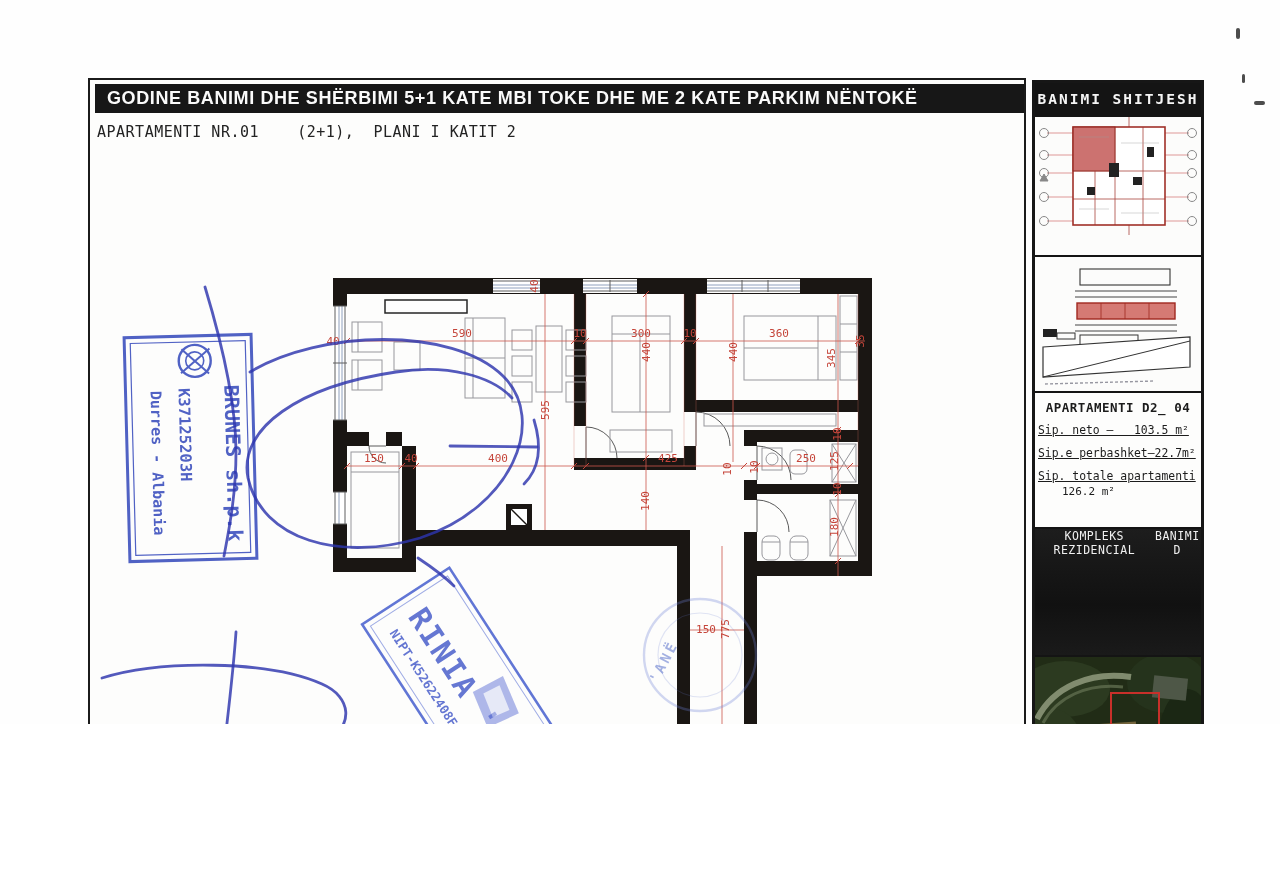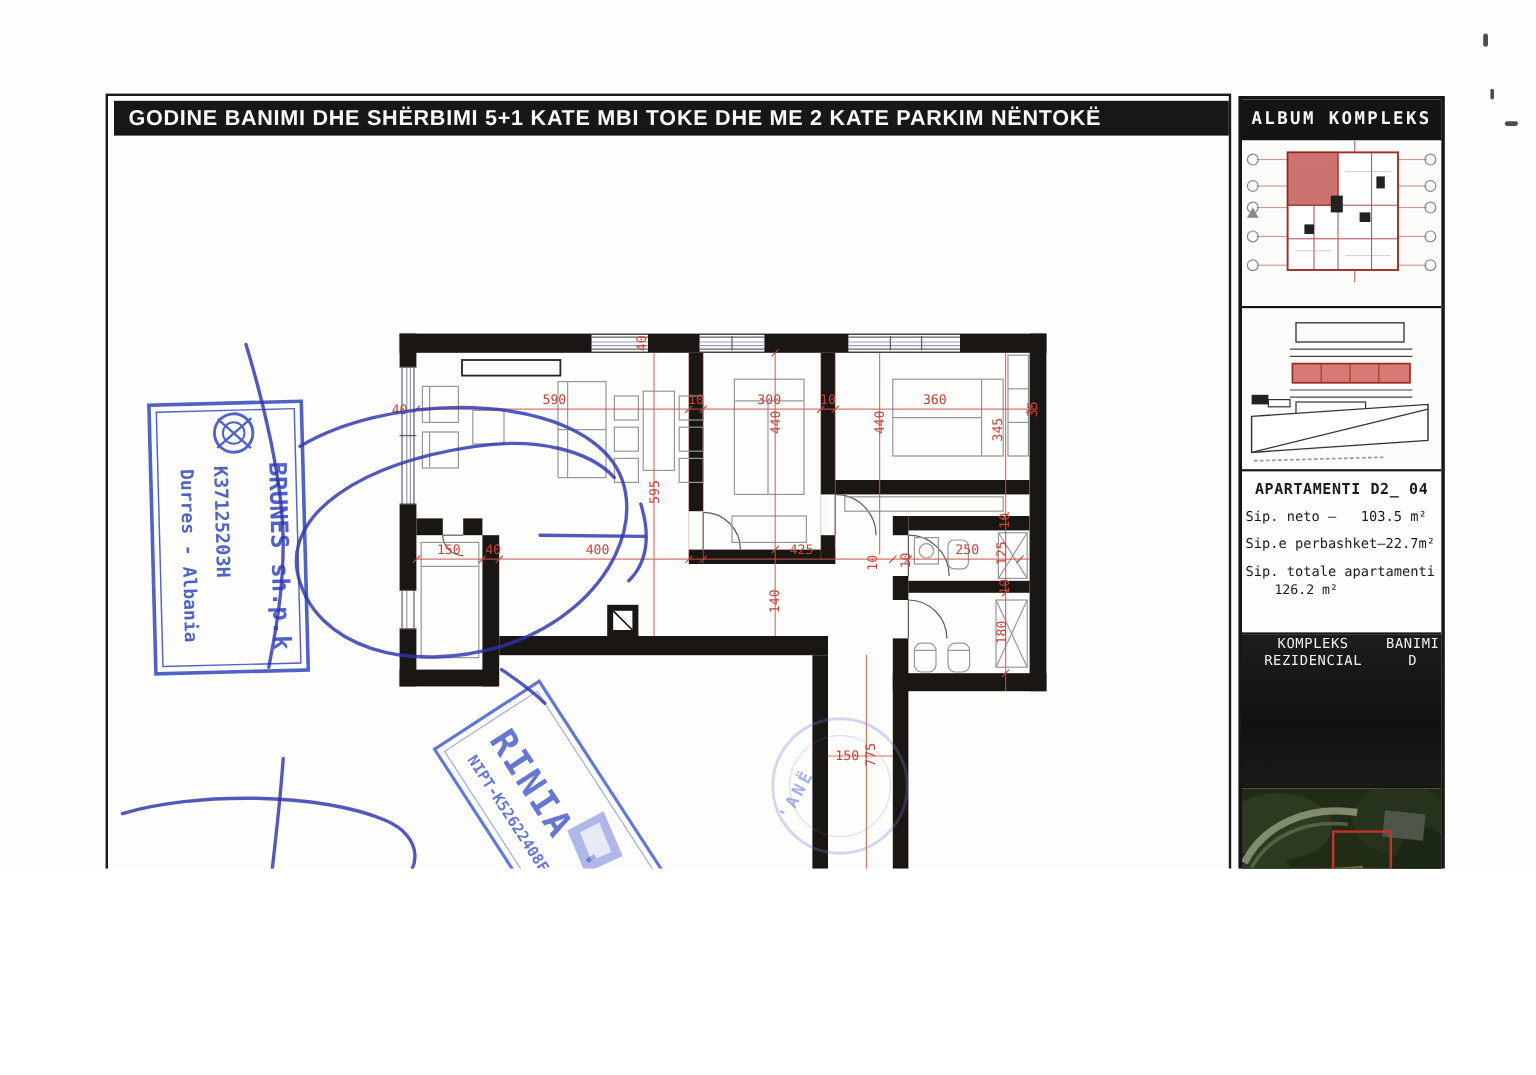--- a/index.html
+++ b/index.html
@@ -14,21 +14,21 @@
             font-family:"DejaVu Sans Mono",monospace;font-size:15px;letter-spacing:.5px;white-space:pre;}
   
   #sidebar{left:1032px;top:80px;width:172px;height:762px;border:3px solid #161616;box-sizing:border-box;background:#ffffff;}
   .sb-sec{width:166px;box-sizing:border-box;border-bottom:2px solid #141414;overflow:hidden;position:relative;}
   #sb-header{height:34px;background:#141414;color:#f5f5f5;font-family:"DejaVu Sans Mono",monospace;
              font-size:14.5px;font-weight:bold;letter-spacing:2px;text-align:center;line-height:32px;}
   #sb-siteplan{height:140px;background:#fcfcfb;}
   #sb-elev{height:136px;background:#fcfcfb;}
   #sb-info{height:136px;background:#fdfdfc;font-family:"DejaVu Sans Mono",monospace;color:#1c1c1c;padding:7px 3px 0 3px;}
   #sb-info .apt{font-size:12.5px;font-weight:bold;text-align:center;letter-spacing:.5px;margin-bottom:8px;}
-  #sb-info .ln{font-size:11.4px;margin:0 0 9px 0;white-space:pre;}
+  #sb-info .ln{font-size:11.4px;margin:0 0 9px 0;white-space:pre;text-decoration:underline;}
   #sb-info .ln2{font-size:11px;margin:-7px 0 0 24px;}
   #sb-black{height:128px;background:linear-gradient(180deg,#1d1d1d,#111 60%,#1a1a1a);color:#f0f0f0;
             font-family:"DejaVu Sans Mono",monospace;font-size:11.5px;letter-spacing:.5px;text-align:center;
             display:flex;flex-direction:row;justify-content:flex-end;padding-bottom:12px;}
   #sb-photo{height:182px;border-bottom:none;background:#202b16;}
   
   .scanmark{background:#4d4d4d;border-radius:2px;}
   #scan-bar1{left:480px;top:878px;width:800px;height:18px;background:linear-gradient(180deg,#8f8f8f,#a9a9a9);}
   #scan-bar2{left:0px;top:885px;width:480px;height:11px;background:#dcdcdc;opacity:.7;}
   svg{display:block;}
@@ -47,20 +47,21 @@
 <body>
 
 <div id="screen">
 
   <div class="abs" id="sheet-border"></div>
 
   <div class="abs" id="title-bar">
     <span>GODINE BANIMI DHE SHËRBIMI  5+1 KATE MBI TOKE DHE ME 2 KATE PARKIM NËNTOKË</span>
   </div>
 
+  <div class="abs" id="subtitle">APARTAMENTI NR.01    (2+1),  PLANI I KATIT 2</div>
 
   <svg class="abs" style="left:0;top:0" width="1280" height="896" viewBox="0 0 1280 896">
 
     <g>
       <rect class="wall" x="333" y="278" width="539" height="16"></rect>
       <rect class="wall" x="333" y="278" width="14" height="28"></rect>
       <rect class="wall" x="333" y="420" width="14" height="30"></rect>
       <rect class="wall" x="333" y="450" width="14" height="42"></rect>
       <rect class="wall" x="333" y="524" width="14" height="48"></rect>
       <rect class="wall" x="333" y="558" width="82" height="14"></rect>
@@ -307,21 +308,21 @@
     <g>
       <path class="sig" d="M236,632 C232,690 224,742 220,788 C217,820 233,836 254,824 C277,810 270,772 246,758 C224,746 192,752 176,776"></path>
       <path class="sig" d="M102,678 C160,660 268,660 322,684 C352,697 354,726 326,742 C300,756 260,752 238,740"></path>
       <path class="sig" d="M150,756 C208,728 296,748 332,792 C344,806 340,822 326,828"></path>
       <path class="sig" d="M418,558 C430,566 444,576 454,586"></path>
     </g>
   </svg>
 
   <div class="abs" id="sidebar">
 
-    <div class="sb-sec" id="sb-header">ALBUM  KOMPLEKS</div>
+    <div class="sb-sec" id="sb-header">BANIMI  SHITJESH</div>
 
     <div class="sb-sec" id="sb-siteplan">
       <svg width="166" height="138" viewBox="0 0 166 138">
         <g stroke="#cc5555" stroke-width=".8" opacity=".75">
           <line x1="12" y1="16" x2="154" y2="16"></line>
             <line x1="12" y1="38" x2="154" y2="38"></line>
           <line x1="12" y1="56" x2="154" y2="56"></line>
             <line x1="12" y1="80" x2="154" y2="80"></line>
           <line x1="12" y1="104" x2="154" y2="104"></line>
         </g>

